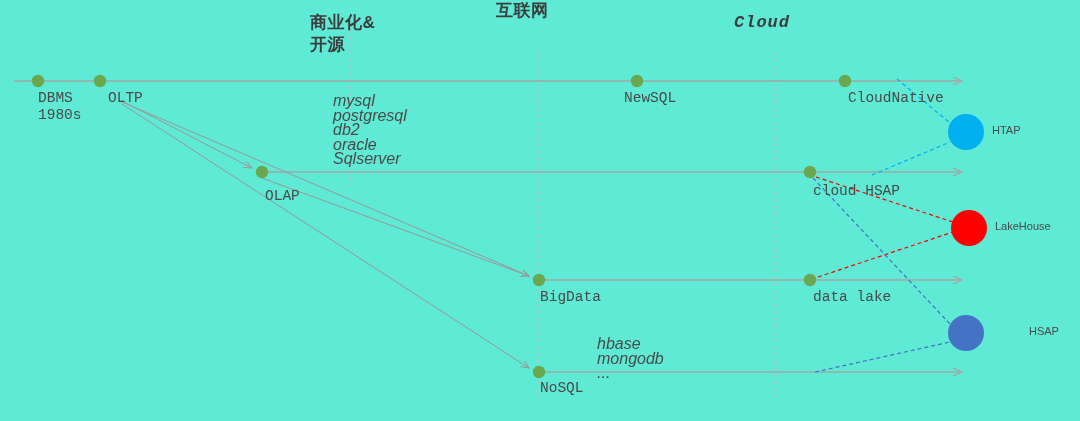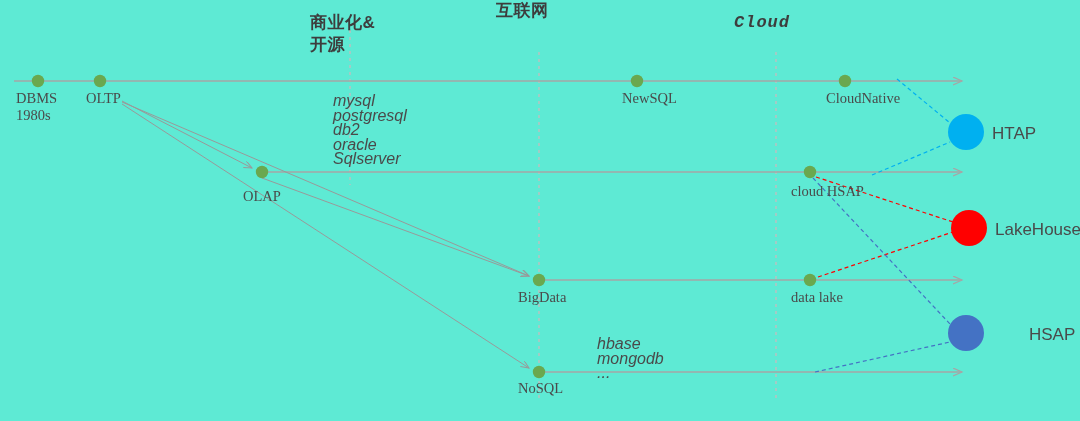--- a/index.html
+++ b/index.html
@@ -33,39 +33,40 @@
     white-space: pre-line;
     letter-spacing: 0.5px;
   }
   .era-header.mono {
     font-family: "Liberation Mono", monospace;
     letter-spacing: 1px;
     font-style: italic;
   }
   .node-label {
     position: absolute;
-    font-family: Liberation Serif, serif;
+    font-family: Liberation Mono, monospace;
     font-size: 14.5px;
     color: #4a4a4a;
     white-space: pre-line;
     line-height: 17px;
+    margin-left: 22px;
   }
   .tech-list {
     position: absolute;
     font-family: "Liberation Sans", sans-serif;
     font-style: italic;
     font-size: 16px;
     color: #4a4a4a;
     line-height: 14.5px;
     white-space: pre-line;
   }
   .bubble-label {
     position: absolute;
     font-family: "Liberation Sans", sans-serif;
-    font-size: 17px;
+    font-size: 11px;
     color: #4a4a4a;
     white-space: nowrap;
   }
 </style>
 </head>
 <body>
 
 <div id="canvas">
 
   <svg id="svg-layer" viewBox="0 0 1080 421" xmlns="http://www.w3.org/2000/svg">
@@ -124,21 +125,21 @@
       <div class="era-header" style="left: 310px; top: 12px;">商业化&amp;
 开源</div>
       <div class="era-header" style="left: 496px; top: 0;">互联网</div>
       <div class="era-header mono" style="left: 734px; top: 12px;">Cloud</div>
     </div>
   <div id="node-labels">
       <div class="node-label" style="left: 16px; top: 90px;">DBMS
 1980s</div>
       <div class="node-label" style="left: 86px; top: 90px;">OLTP</div>
       <div class="node-label" style="left: 243px; top: 188px;">OLAP</div>
-      <div class="node-label" style="left: 622px; top: 90px;">NewSQL</div>
+      <div class="node-label" style="left: 602px; top: 90px;">NewSQL</div>
       <div class="node-label" style="left: 826px; top: 90px;">CloudNative</div>
       <div class="node-label" style="left: 791px; top: 183px;">cloud HSAP</div>
       <div class="node-label" style="left: 518px; top: 289px;">BigData</div>
       <div class="node-label" style="left: 791px; top: 289px;">data  lake</div>
       <div class="node-label" style="left: 518px; top: 380px;">NoSQL</div>
     </div>
   <div id="tech-lists">
       <div class="tech-list" style="left: 333px; top: 94px;">mysql
 postgresql
 db2

